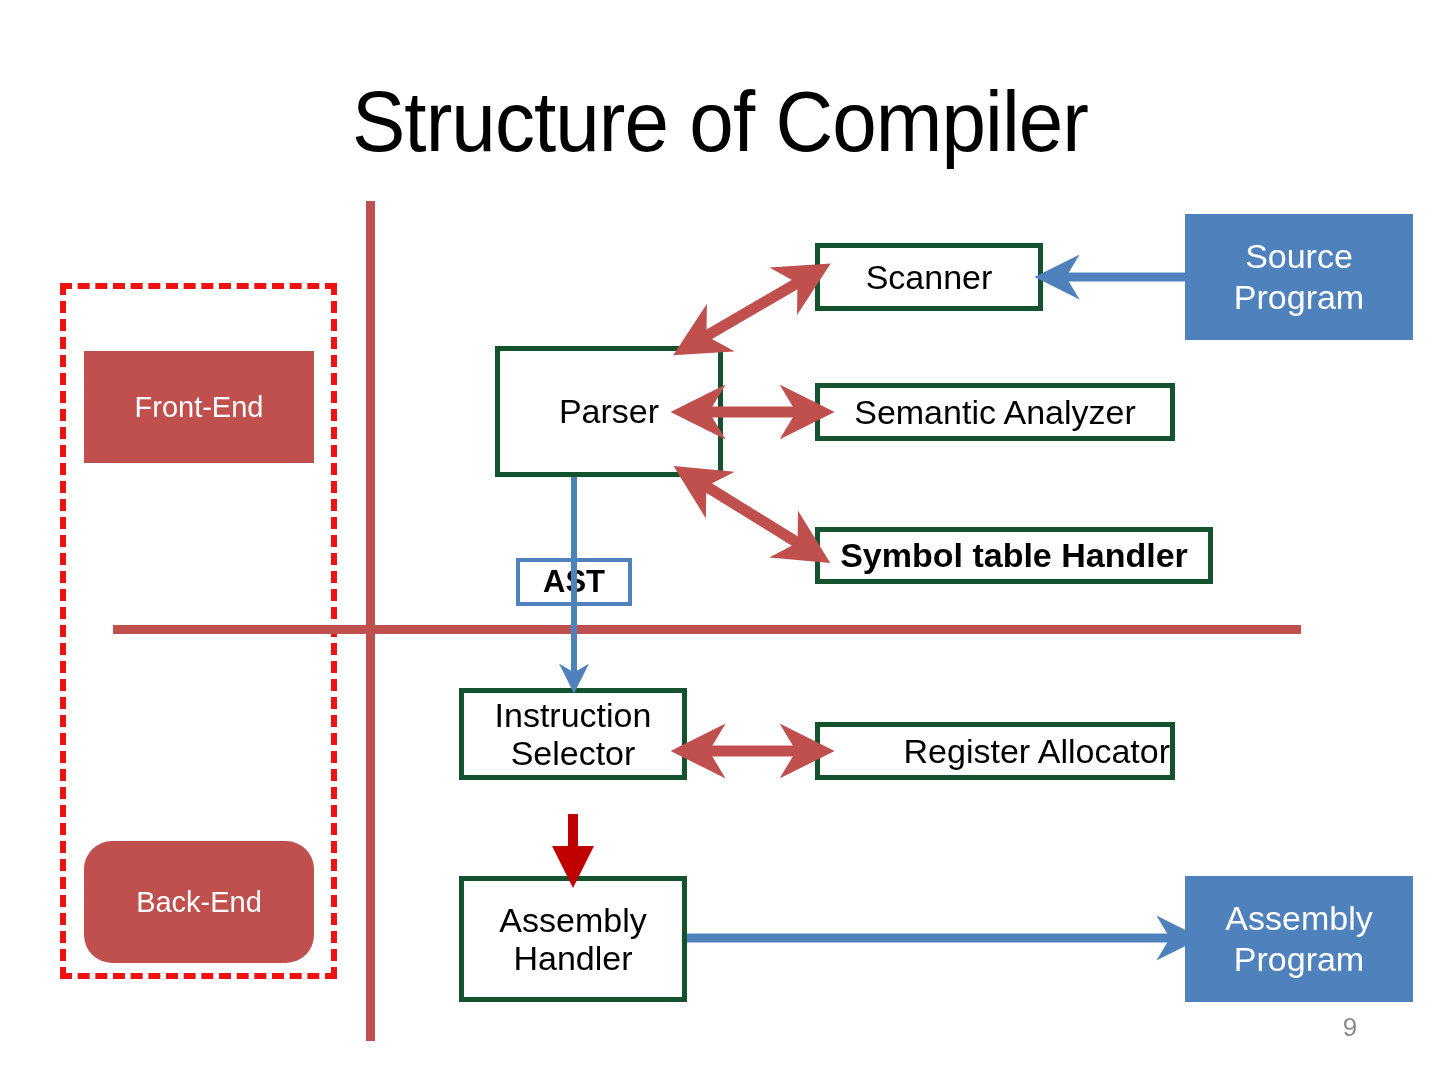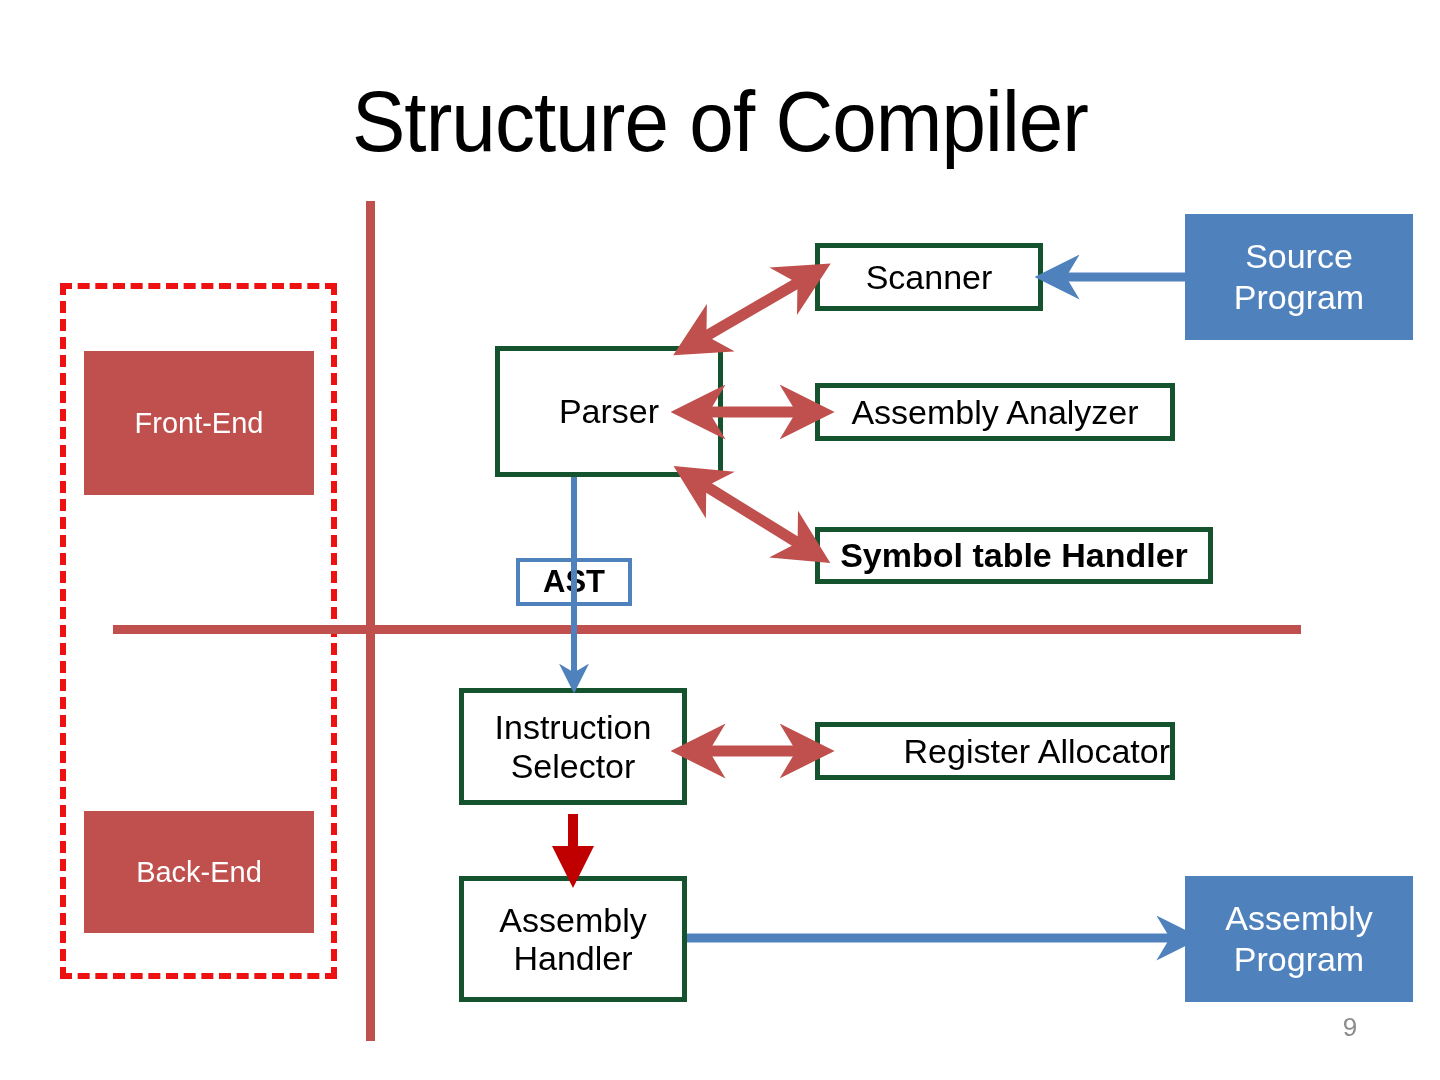--- a/index.html
+++ b/index.html
@@ -116,53 +116,53 @@
 </style>
 </head>
 <body>
 
 <div id="slide">
 
   <div id="slide-title">Structure of Compiler</div>
 
   <div id="dashed-region" style="left:60px; top:283px; width:277px; height:696px;"></div>
 
-  <div class="box phase-box" style="left:84px; top:351px; width:230px; height:144px;">
+  <div class="box phase-box" style="left:84px; top:351px; width:230px; height:112px;">
     <span class="lbl">Front-End</span>
   </div>
 
-  <div class="box phase-box" style="left:84px; top:811px; width:230px; height:122px;">
+  <div class="box phase-box" style="left:84px; top:841px; width:230px; height:122px;border-radius:28px;">
     <span class="lbl">Back-End</span>
   </div>
 
   <div class="rule-v" style="left:366px; top:201px; width:9px; height:840px;"></div>
 
   <div class="rule-h" style="left:113px; top:625px; width:1188px; height:9px;"></div>
 
   <div class="box proc-box" style="left:815px; top:243px; width:228px; height:68px;">
     <span class="lbl">Scanner</span>
   </div>
 
   <div class="box proc-box" style="left:459px; top:346px; width:228px; height:131px;margin-left:36px;">
     <span class="lbl">Parser</span>
   </div>
 
   <div class="box proc-box" style="left:815px; top:383px; width:360px; height:58px;">
-    <span class="lbl">Assembly Analyzer</span>
+    <span class="lbl">Semantic Analyzer</span>
   </div>
 
   <div class="box proc-box" style="left:815px; top:527px; width:398px; height:57px;font-weight:bold;">
     <span class="lbl">Symbol table Handler</span>
   </div>
 
   <div class="box ast-box" style="left:516px; top:558px; width:116px; height:48px;">
     <span class="lbl">AST</span>
   </div>
 
-  <div class="box proc-box" style="left:459px; top:688px; width:228px; height:117px; flex-direction:column;text-align:center;">
+  <div class="box proc-box" style="left:459px; top:688px; width:228px; height:92px; flex-direction:column;text-align:center;">
     <span class="lbl">Instruction</span>
     <span class="lbl">Selector</span>
   </div>
 
   <div class="box proc-box" style="left:815px; top:722px; width:360px; height:58px;justify-content:flex-end;">
     <span class="lbl">Register Allocator</span>
   </div>
 
   <div class="box proc-box" style="left:459px; top:876px; width:228px; height:126px; flex-direction:column;">
     <span class="lbl">Assembly</span>

